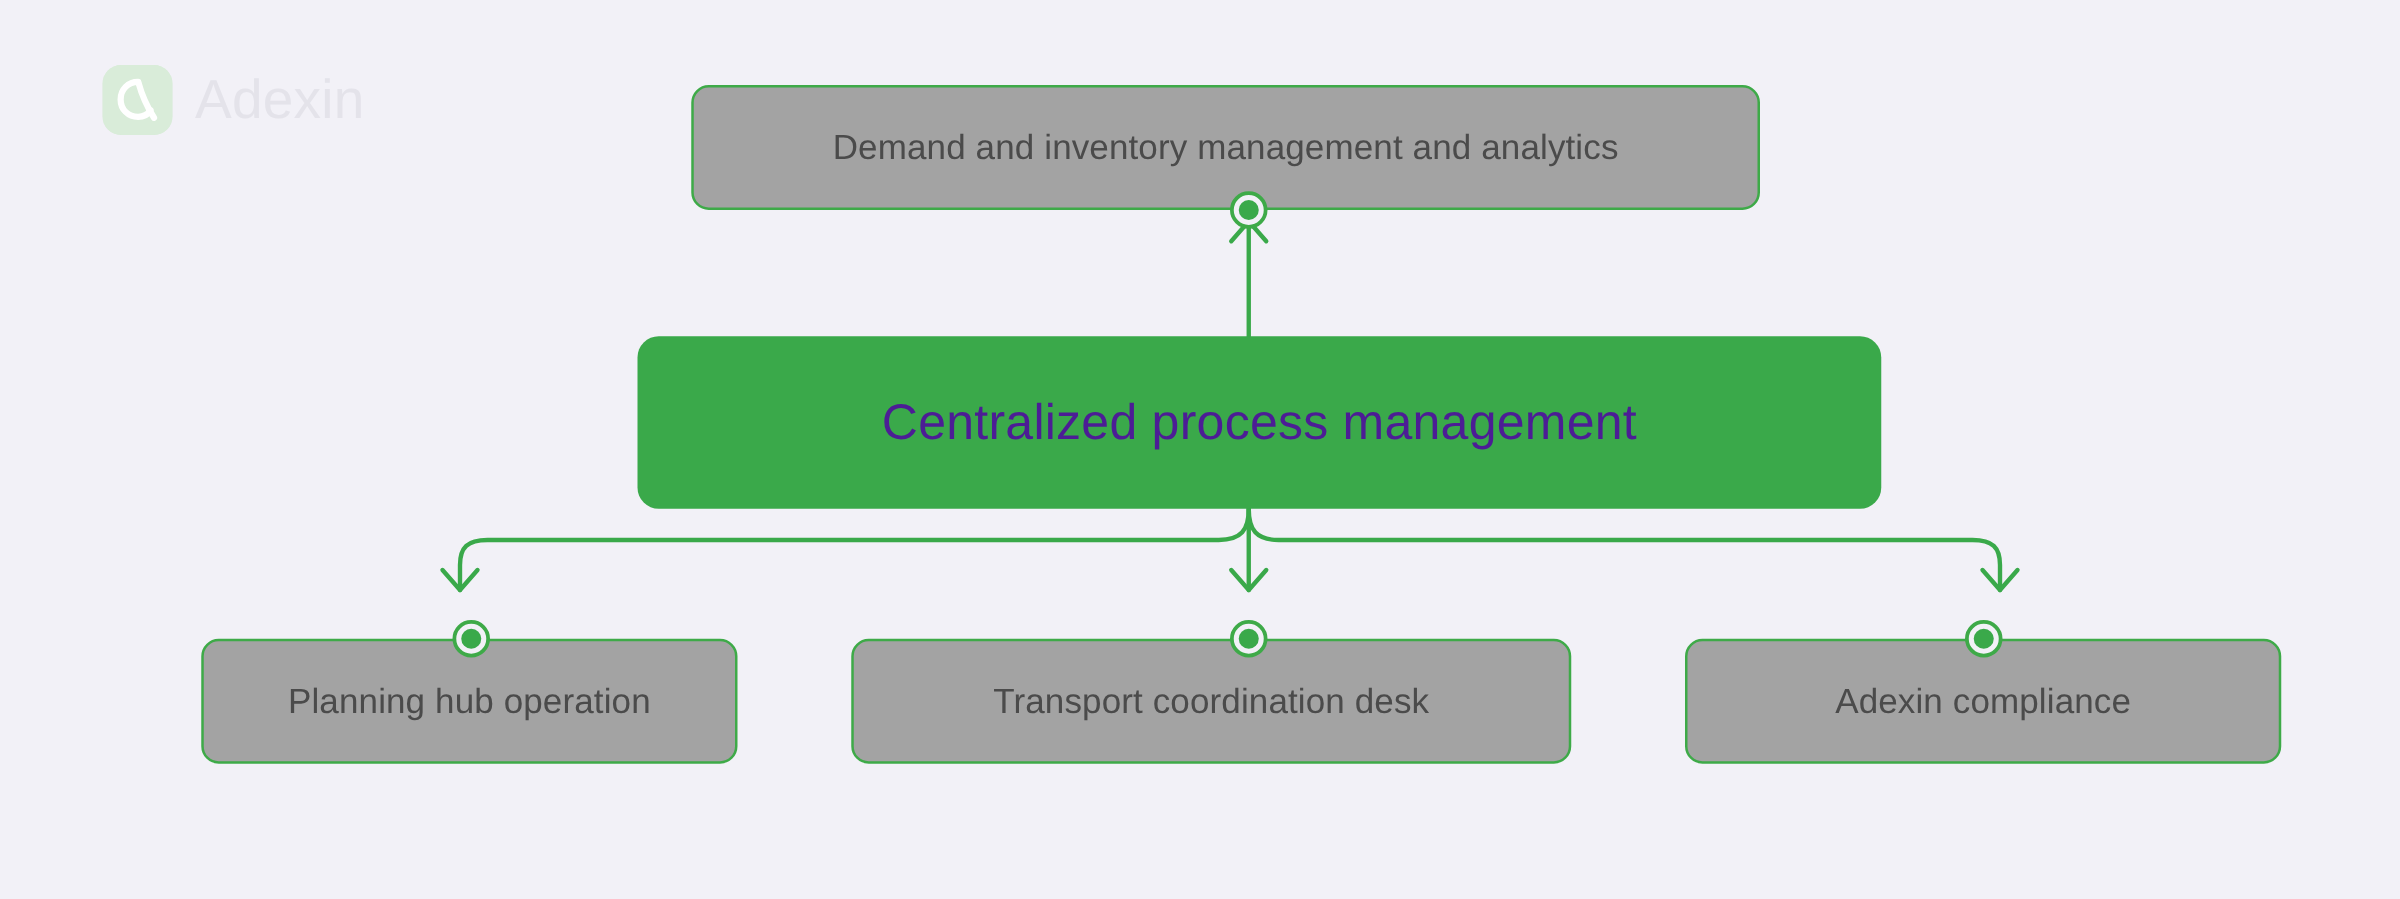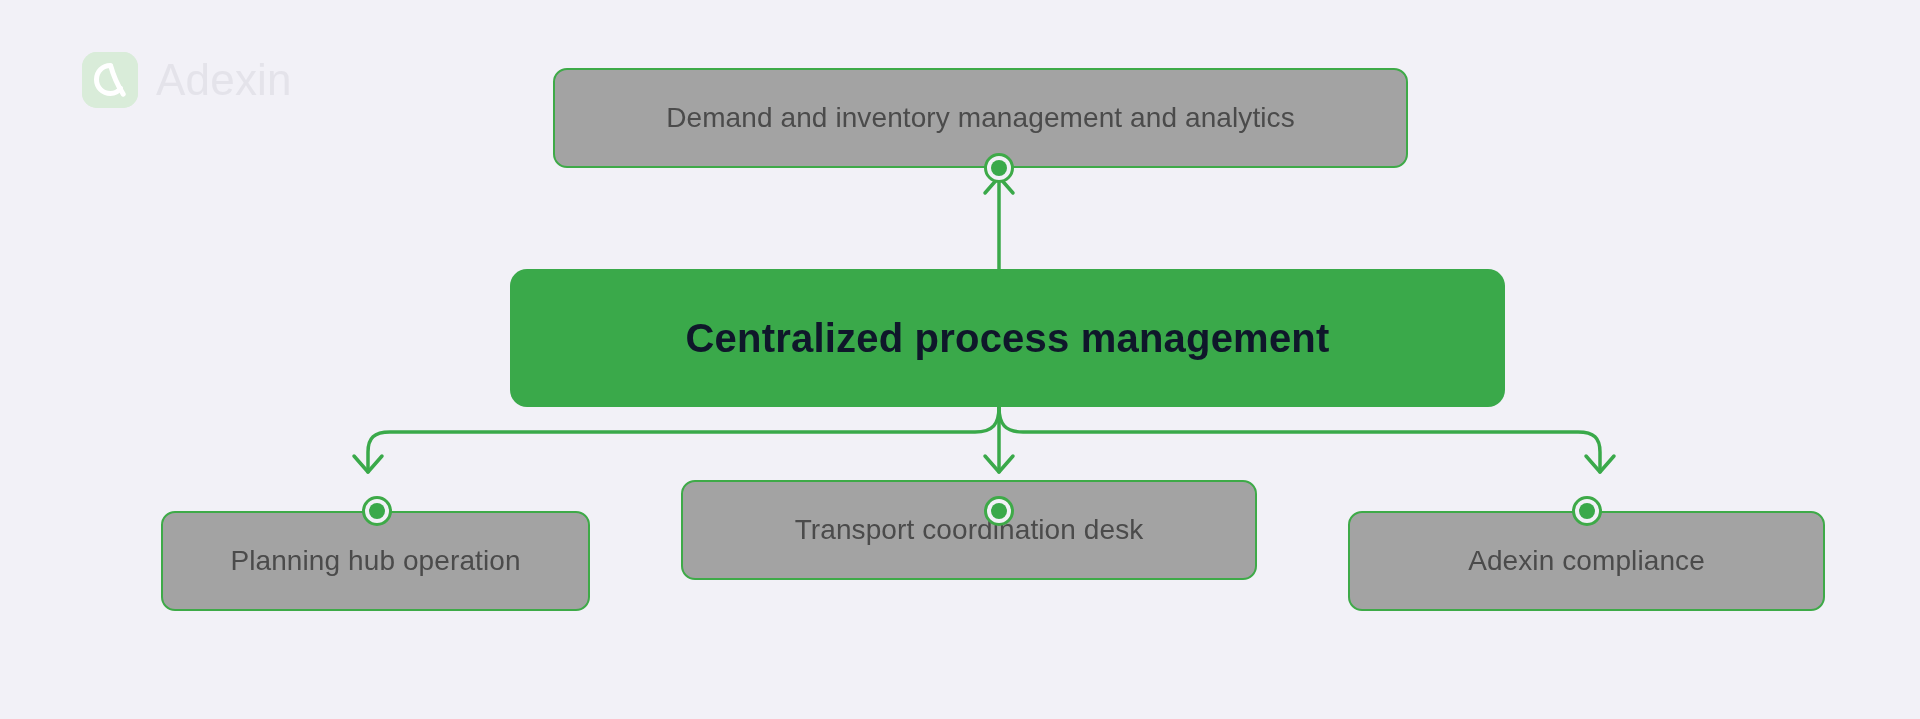--- a/index.html
+++ b/index.html
@@ -95,30 +95,30 @@
   #node-center {
     left: 510px;
     top: 269px;
     width: 995px;
     height: 138px;
     background: #3aa94a;
     border-radius: 17px;
   }
 
   #node-center .node-label {
-    color: #0f172a;
+    color: #4c1d95;
     font-size: 40px;
-    font-weight: 700;
+    font-weight: 400;
     letter-spacing: 0.2px;
     line-height: 1.2;
     white-space: nowrap;
   }
 
   #node-left   { left: 161px;  top: 511px; width: 429px; height: 100px; }
-  #node-mid    { left: 681px;  top: 480px; width: 576px; height: 100px; }
+  #node-mid    { left: 681px;  top: 511px; width: 576px; height: 100px; }
   #node-right  { left: 1348px; top: 511px; width: 477px; height: 100px; }
 
   
   .dot {
     position: absolute;
     width: 30px;
     height: 30px;
     border-radius: 50%;
     background: #f2f1f7;
     border: 3px solid #3eaa48;

